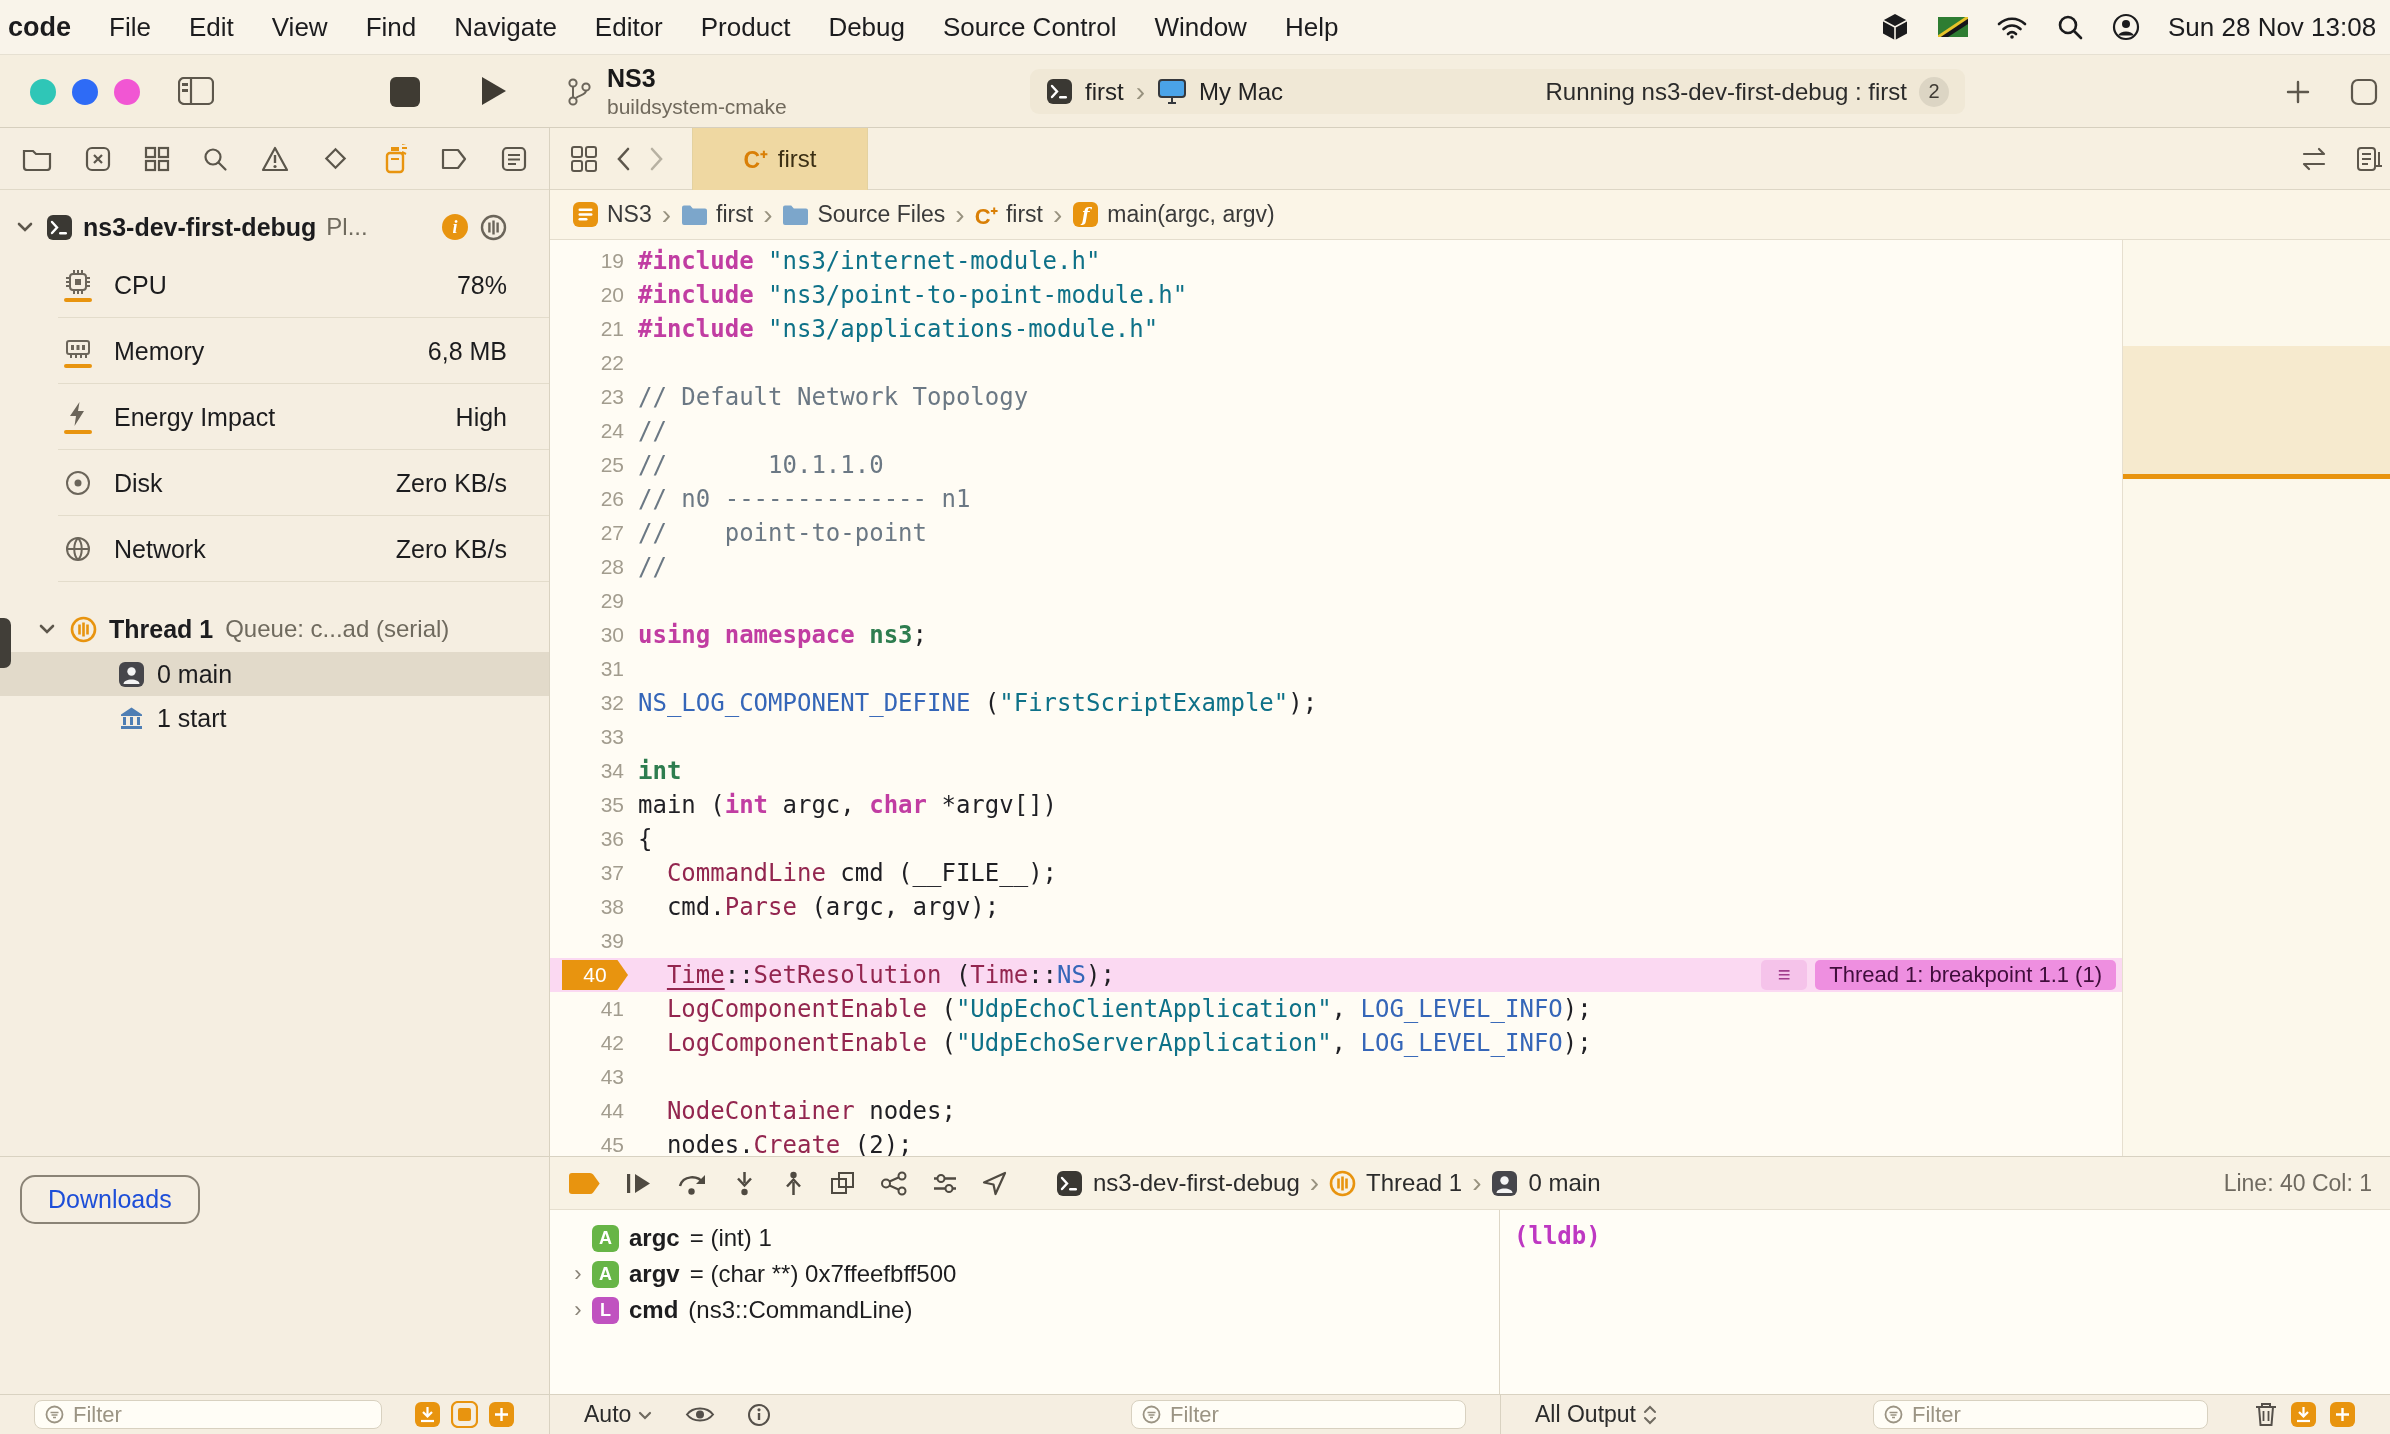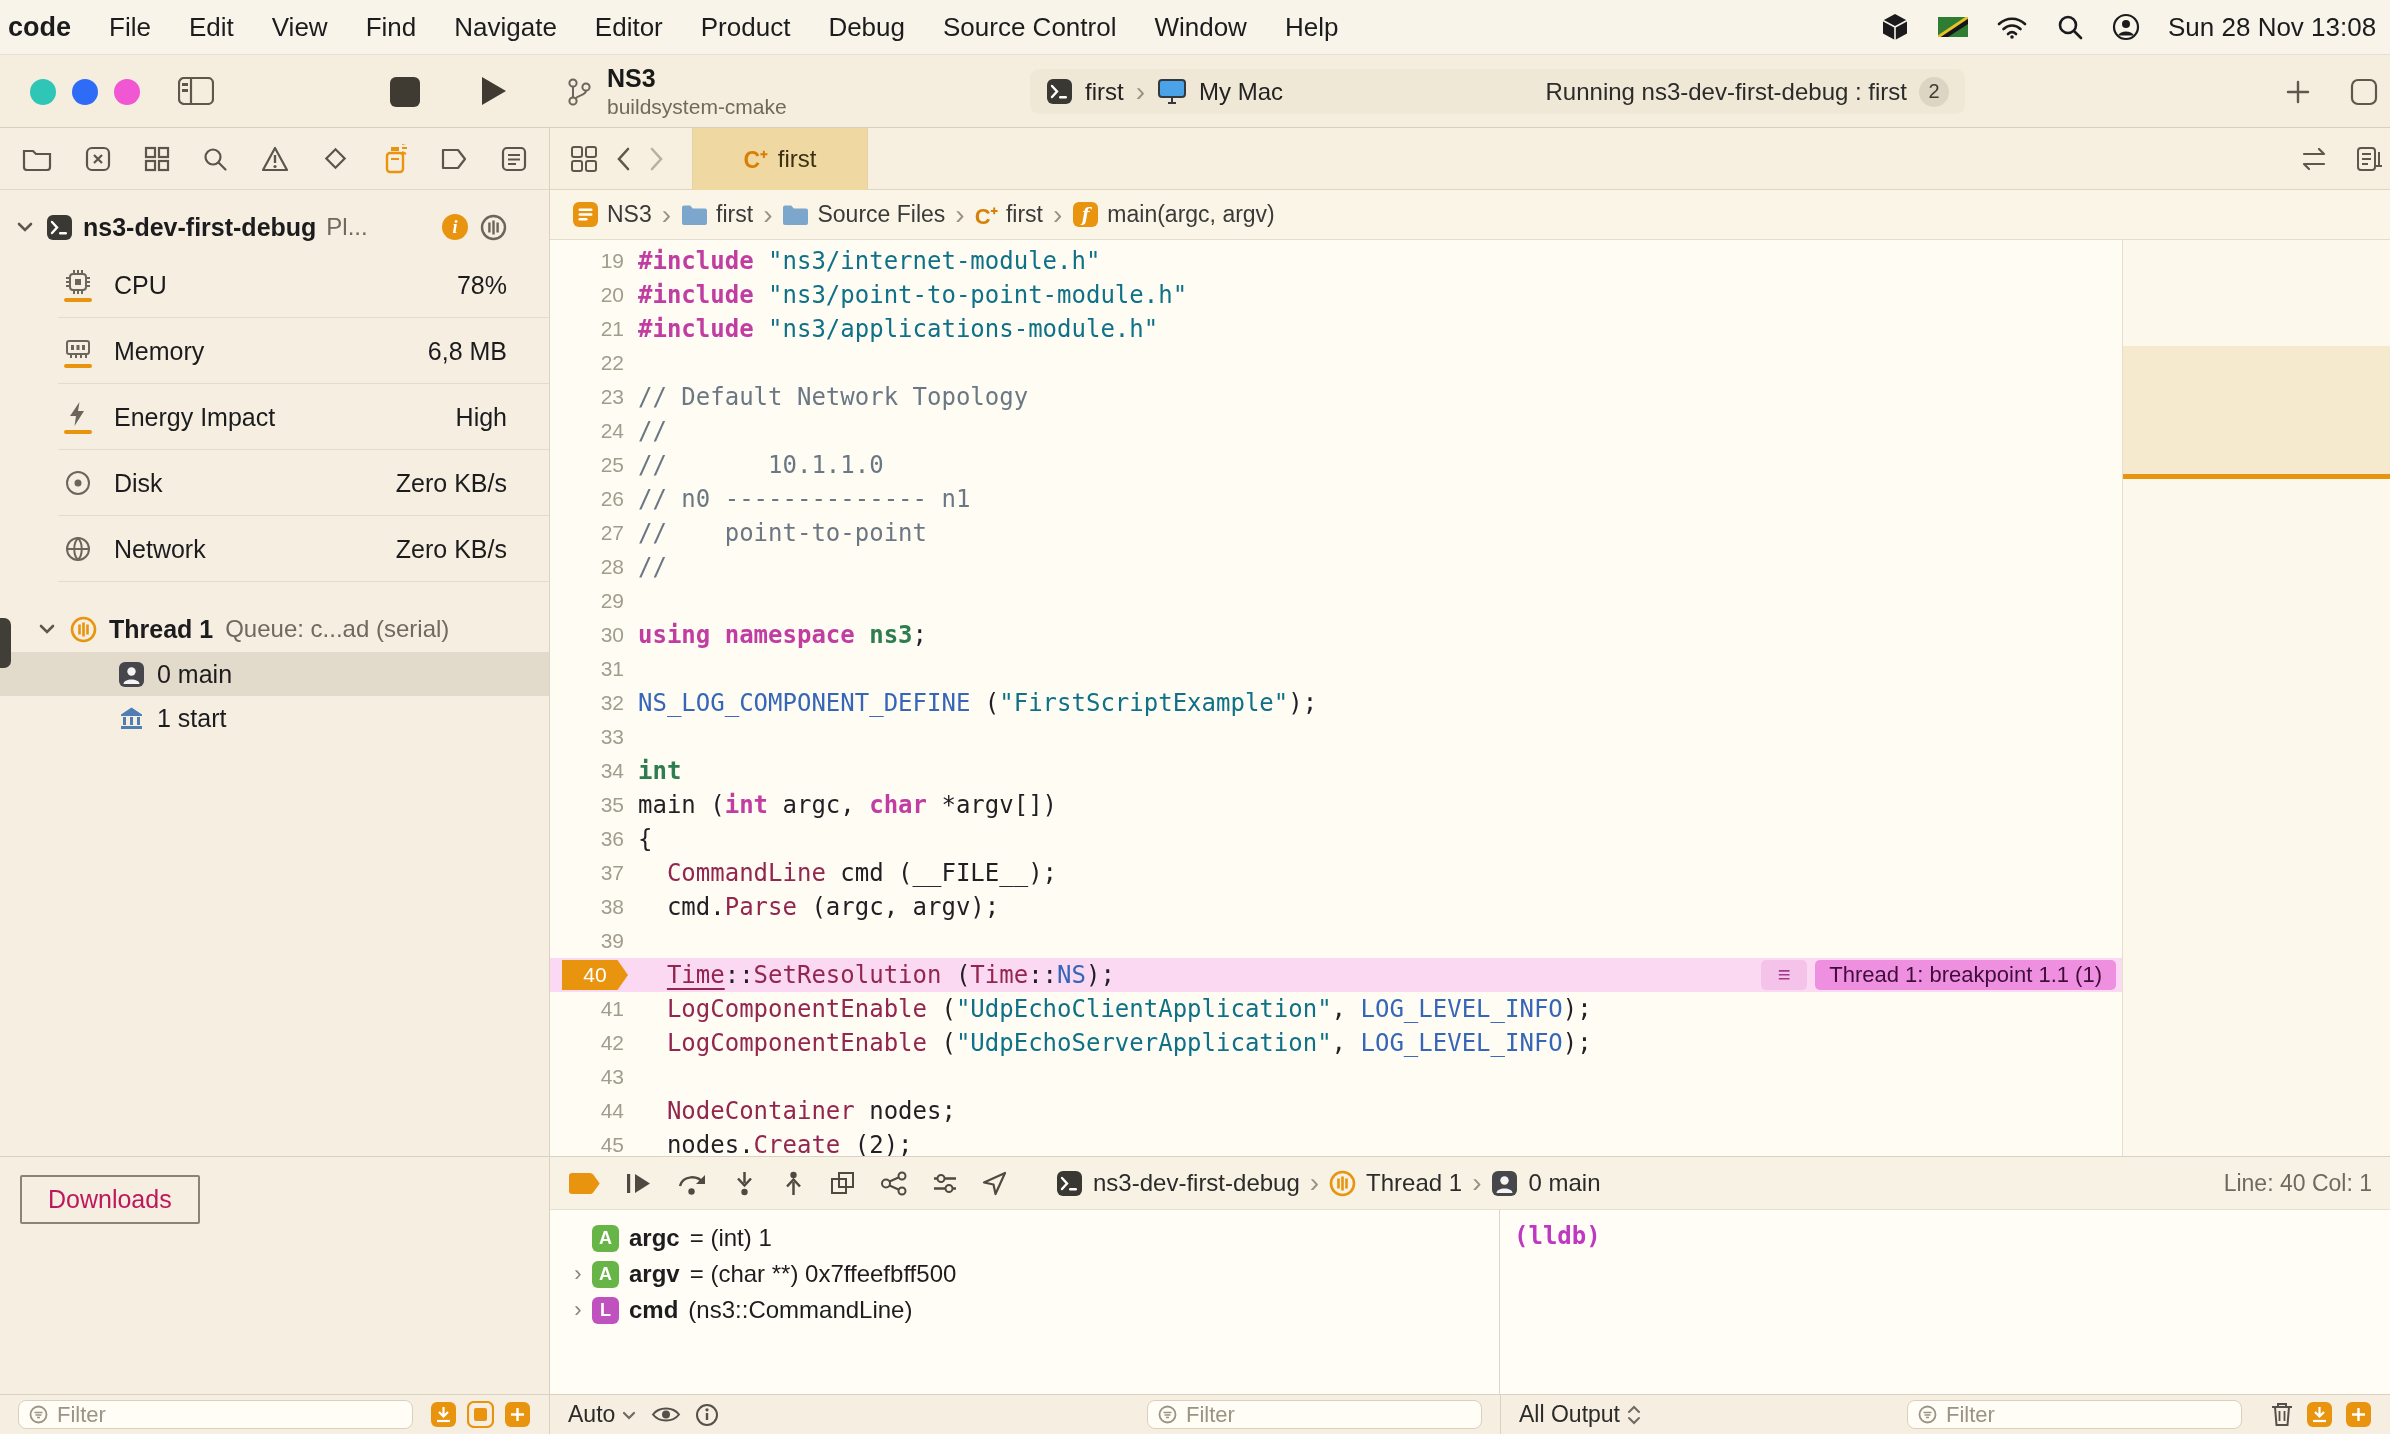--- a/index.html
+++ b/index.html
@@ -56,21 +56,21 @@
   .g-bar { width:28px; height:4px; border-radius:2px; background:var(--accent-orange); margin-top:3px; }
   .g-label { font-size:25px;text-align:right; }
   .g-value { margin-left:auto; margin-right:42px; font-size:25px; }
   .thread-row { margin-top:24px; height:46px; display:flex; align-items:center; padding-left:36px; gap:12px; }
   .thread-label { font-size:25px; font-weight:700; }
   .thread-detail { font-size:24px; color:#6F6A5E; }
   .frame-row { height:44px; display:flex; align-items:center; padding-left:118px; gap:12px; }
   .frame-row.selected { background:#E2DACA; }
   .f-label { font-size:25px; }
   .side-bottom { height:238px; border-top:1px solid #D9D2C1; padding:18px 20px; }
-  .downloads-btn { display:inline-block; padding:8px 26px; border:2px solid #8A8376; border-radius:2px; font-size:25px; color:#be185d; background:transparent; }
+  .downloads-btn { display:inline-block; padding:8px 26px; border:2px solid #8A8376; border-radius:15px; font-size:25px; color:#1d4ed8; background:transparent; }
   .edge-handle { position:absolute; left:0; top:490px; width:11px; height:50px; background:#413E38; border-radius:0 7px 7px 0; z-index:6; }
 
   
   .main { flex:1; display:flex; flex-direction:column; min-width:0; }
   .tabbar { height:62px; background:#F7F0E1; border-bottom:1px solid #DDD6C5; display:flex; align-items:center; padding-left:20px; gap:16px; position:relative; }
   .tab { margin-left:10px; height:62px; width:176px; background:#EFD8A2; display:flex; align-items:center; justify-content:center; gap:10px; border-left:1px solid #E4D2A0; border-right:1px solid #E4D2A0; }
   .tab-glyph { color:#D97F06; font-weight:700; font-size:23px; }
   .tab-label { font-size:24px; color:#3B2F14; }
   .tab-right { position:absolute; right:0; top:0; height:62px; display:flex; align-items:center; gap:26px; padding-right:6px; }
   .jumpbar { height:50px; background:#FBF5E7; border-bottom:1px solid #E4DDCD; display:flex; align-items:center; padding-left:22px; gap:10px; }
@@ -116,21 +116,21 @@
   .var-exp { width:28px; color:#8A8478; font-size:22px; text-align:center; }
   .var-badge { width:27px; height:27px; border-radius:6px; color:#fff; font-weight:700; font-size:18px;
     display:flex; align-items:center; justify-content:center; margin-right:10px; }
   .var-name { font-weight:700; margin-right:10px; color:#1D1D1F; }
   .var-value { color:#1D1D1F; }
   .console { flex:1; padding:12px 0 0 14px; }
   .lldb { color:var(--lldb-magenta); font-family:"DejaVu Sans Mono","Liberation Mono",monospace; font-size:24px; font-weight:700; }
 
   
   .bottombar { height:40px; background:#F5EEE1; border-top:1px solid #D9D2C1; display:flex; }
-  .bb-sec { display:flex; align-items:center; padding:0 18px; gap:14px; }
+  .bb-sec { display:flex; align-items:center; padding:0 34px; gap:32px; }
   .bb-left { width:550px; border-right:1px solid #D9D2C1; }
   .bb-mid { width:951px; border-right:1px solid #D9D2C1; }
   .bb-right { flex:1; overflow:hidden; }
   .filter-field { height:29px; background:#FFFDF6; border:1px solid #D8D1C0; border-radius:8px;
     display:flex; align-items:center; padding:0 10px; gap:8px; }
   .filter-field input { border:none; outline:none; background:transparent; font-size:22px; color:#3a3a3a; width:100%;
     font-family:"Liberation Sans",sans-serif; }
   .filter-field input::placeholder { color:#9B9484; }
   .ff-left { width:395px; }
   .ff-335 { width:335px; margin-left:auto; }

